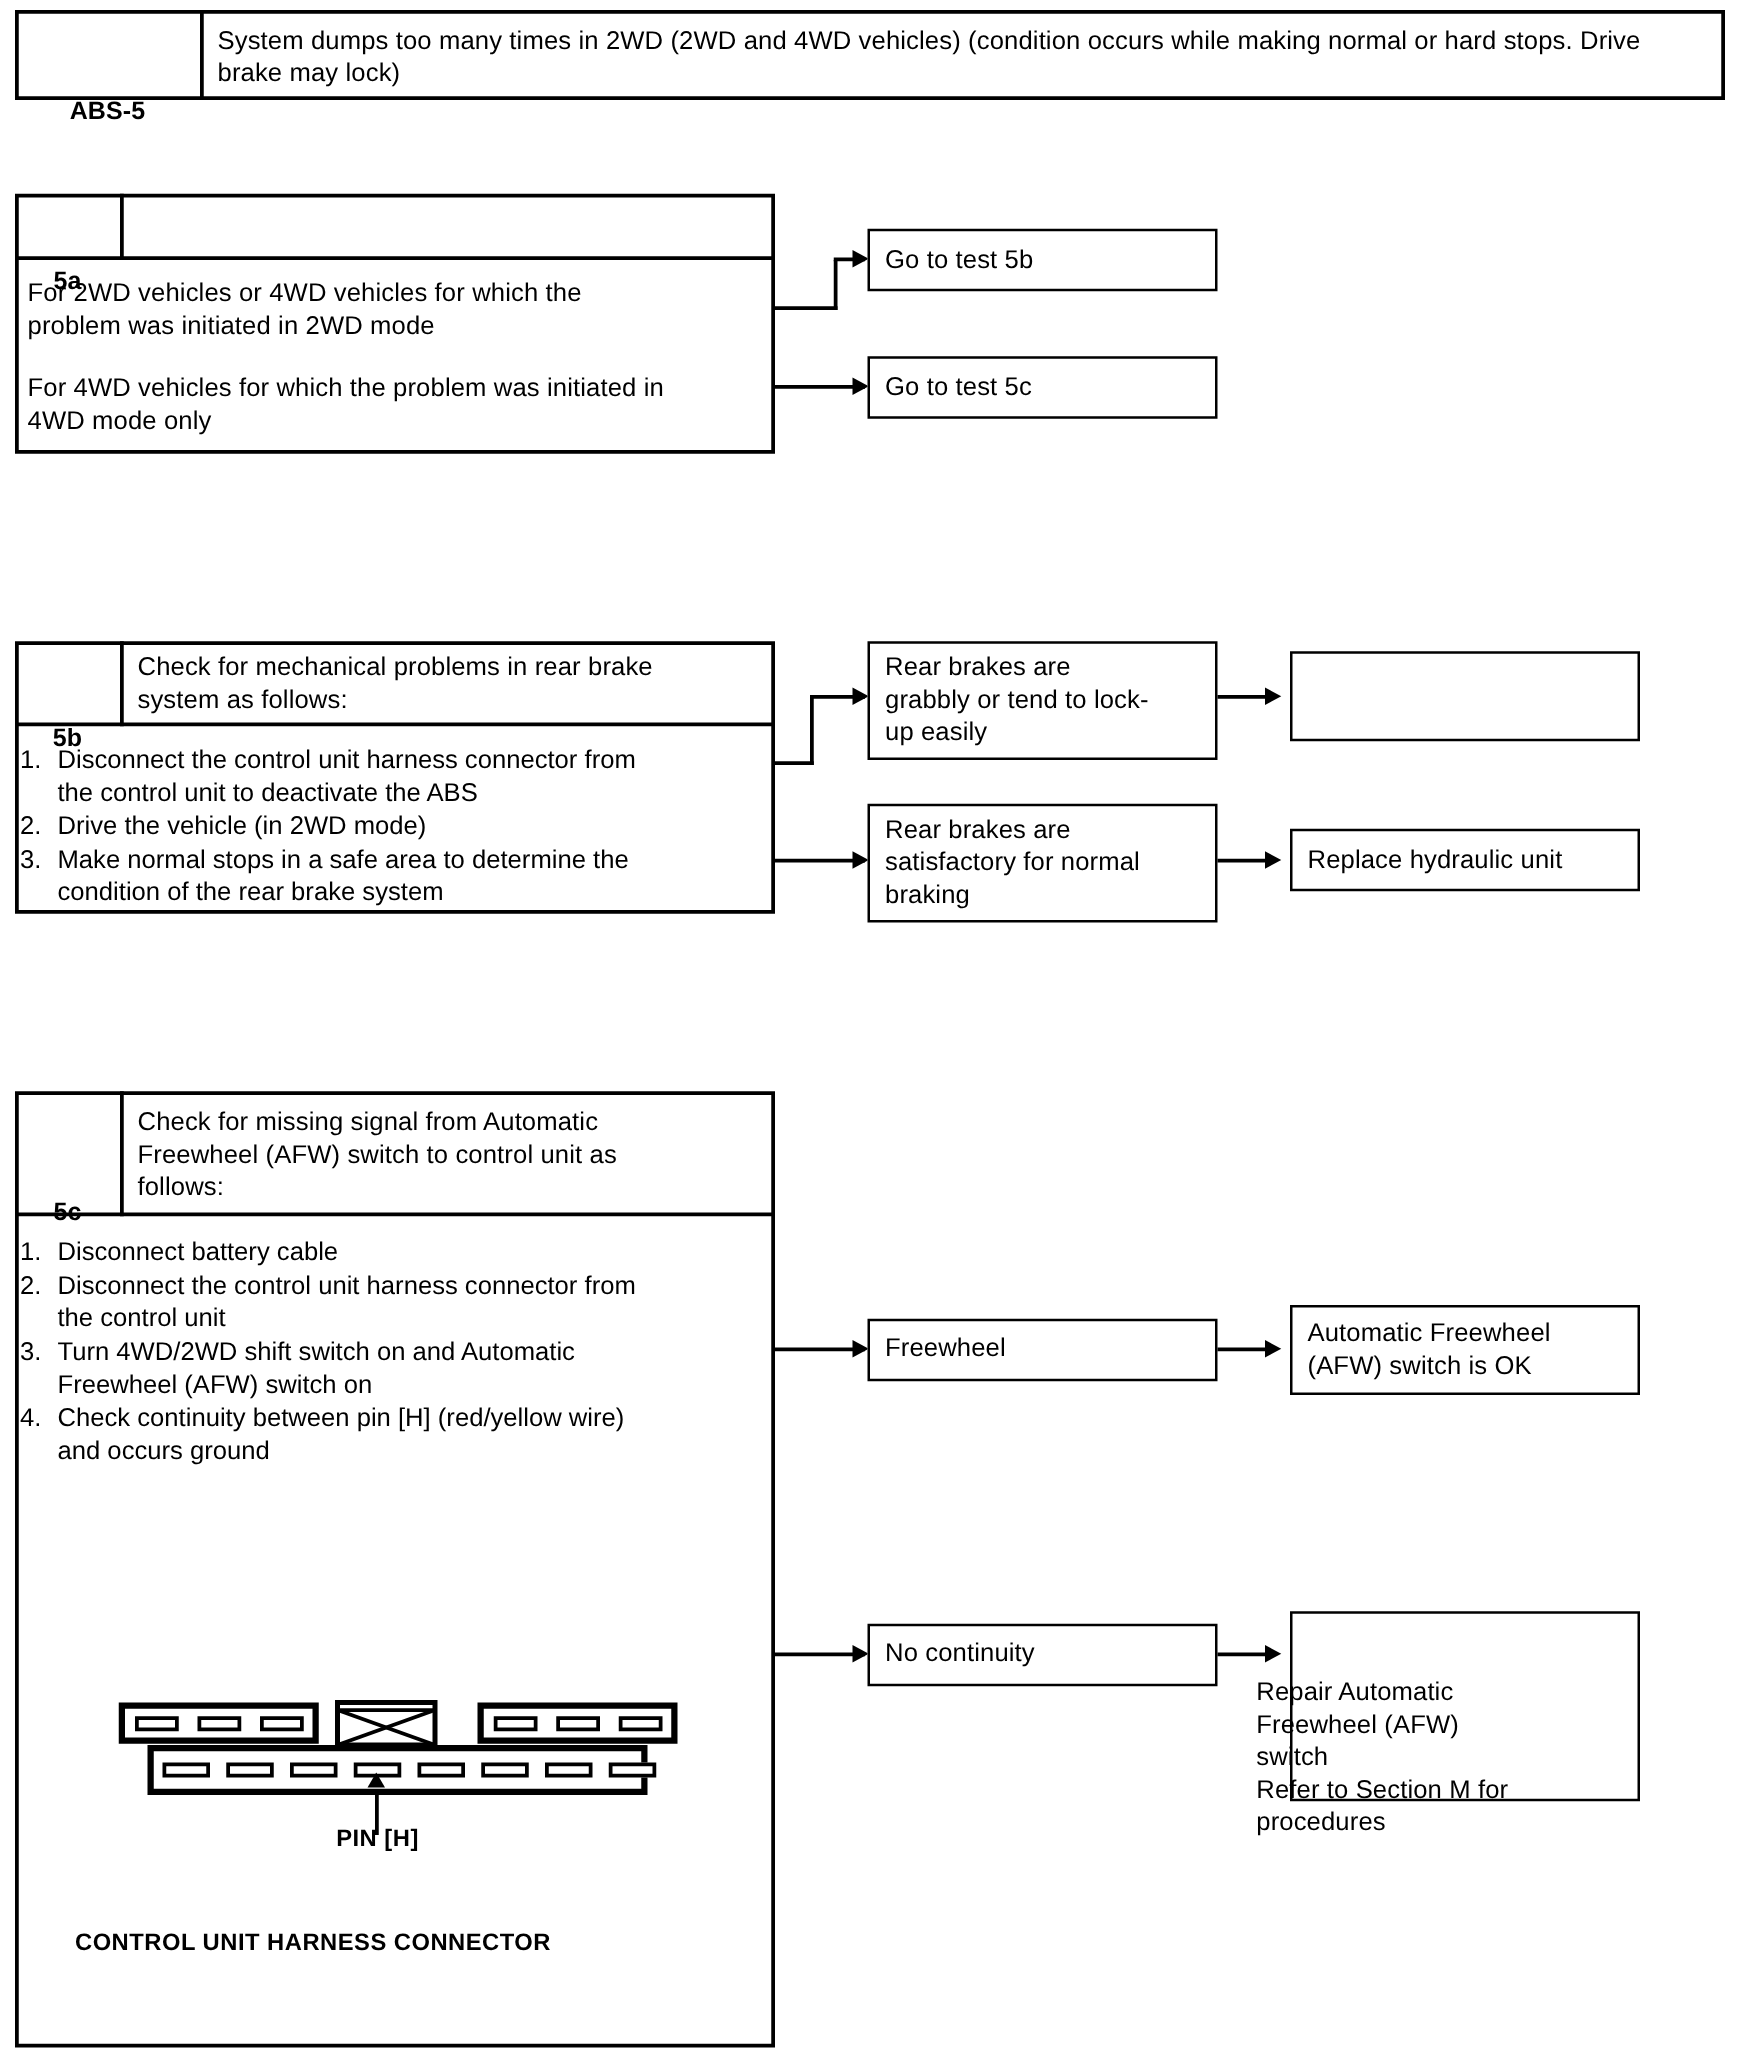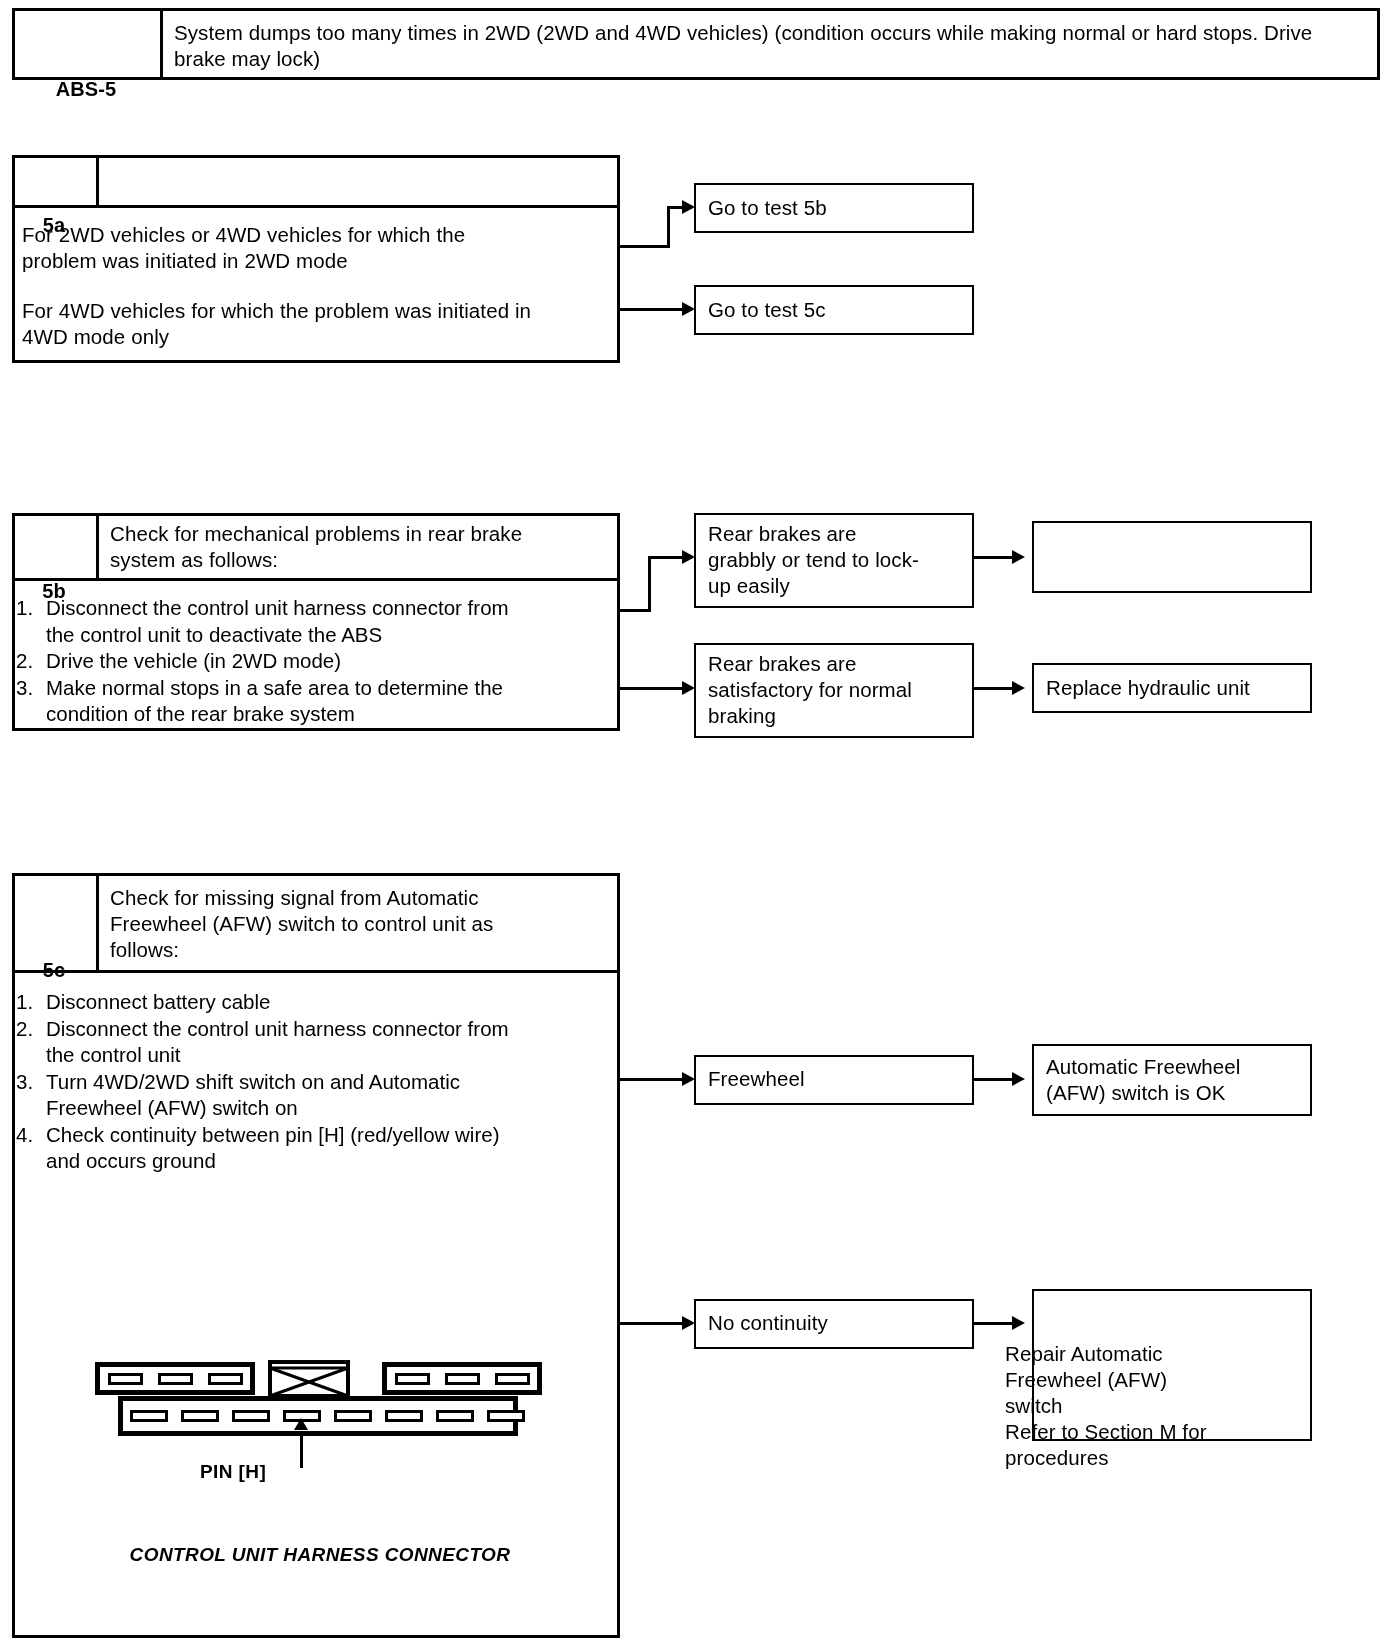--- a/index.html
+++ b/index.html
@@ -256,23 +256,23 @@
     <div class="pin" style="left:181px; top:1410px; width:38px; height:12px;"></div>
     <div class="pin" style="left:232px; top:1410px; width:38px; height:12px;"></div>
     <div class="pin" style="left:283px; top:1410px; width:38px; height:12px;"></div>
     <div class="pin" style="left:334px; top:1410px; width:38px; height:12px;"></div>
     <div class="pin" style="left:385px; top:1410px; width:38px; height:12px;"></div>
     <div class="pin" style="left:436px; top:1410px; width:38px; height:12px;"></div>
     <div class="pin" style="left:487px; top:1410px; width:38px; height:12px;"></div>
 
     <div class="line-v" style="left:300px; top:1432px; height:36px;"></div>
     <div class="arrow-up" style="left:294px; top:1418px;"></div>
-    <div class="caption" style="left:200px; top:1461px; width:204px; ">PIN [H]</div>
-
-    <div class="caption" style="left:60px; top:1544px; width:520px; text-align:center;font-style:italic;">CONTROL UNIT HARNESS CONNECTOR</div>
+    <div class="caption" style="left:200px; top:1461px; width:204px; text-align:center;">PIN [H]</div>
+
+    <div class="caption" style="left:60px; top:1544px; width:520px; ">CONTROL UNIT HARNESS CONNECTOR</div>
   </div>
 
   <div class="line-h" style="left:620px; top:1078px; width:72px;"></div>
   <div class="arrow" style="left:682px; top:1072px;"></div>
   <div class="box thin" style="left:694px; top:1055px; width:280px; height:50px;"></div>
   <div class="txt" style="left:708px; top:1066px; width:262px;">Freewheel</div>
 
   <div class="line-h" style="left:974px; top:1078px; width:46px;"></div>
   <div class="arrow" style="left:1012px; top:1072px;"></div>
   <div class="box thin" style="left:1032px; top:1044px; width:280px; height:72px;"></div>

